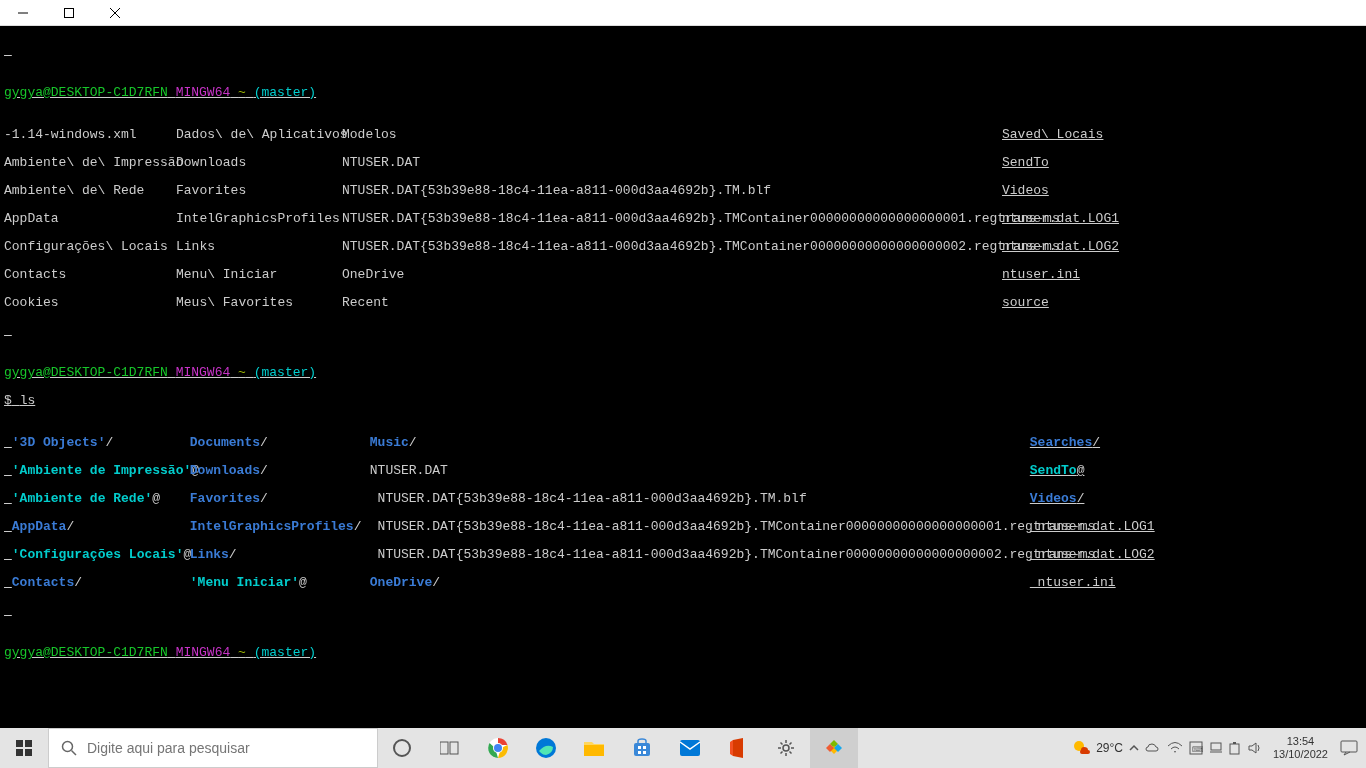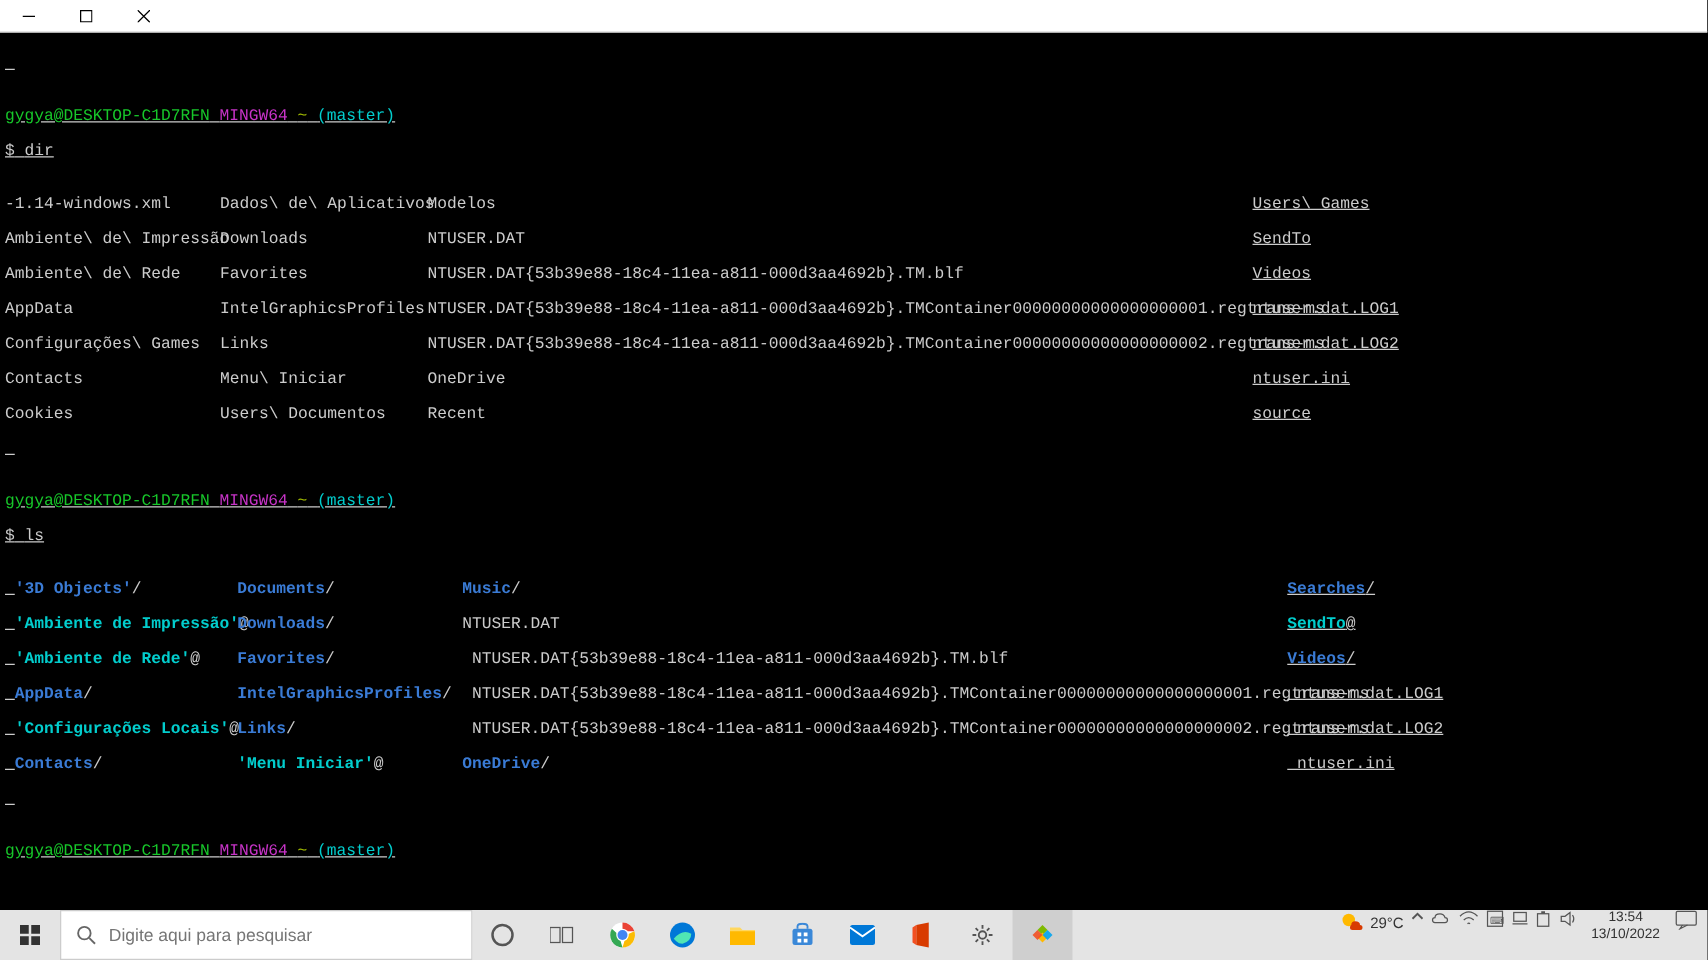--- a/index.html
+++ b/index.html
@@ -15,21 +15,21 @@
   .br { color:#02cdcd; }
   .dir { color:#3a7bd5; font-weight:bold; }
   .lnk { color:#02cdcd; font-weight:bold; }
   .taskbar { position:absolute; bottom:0; left:0; width:1366px; height:40px; background:#e4e4e4; display:flex; align-items:center; }
   .start { width:48px; height:40px; display:flex; align-items:center; justify-content:center; }
   .search { width:330px; height:40px; background:#fff; border:1px solid #ccc; display:flex; align-items:center; padding:0 12px; gap:10px; }
   .search input { border:none; outline:none; flex:1; font-size:14px; color:#4c1d95; }
   .icons { display:flex; height:40px; }
   .icons .tbtn { width:48px; height:40px; display:flex; align-items:center; justify-content:center; }
   .icons .tbtn.active { background:#cfcfcf; }
-  .tray { margin-left:auto; display:flex; align-items:flex-start; height:40px; padding-right:8px; gap:6px; }
+  .tray { margin-left:auto; display:flex; align-items:center; height:40px; padding-right:8px; gap:6px; }
   .tray .w { font-size:12px; color:#333; display:flex; align-items:center; gap:4px; }
   .clock { text-align:center; font-size:11px; color:#333; line-height:13px; padding:0 6px; }
   .line { margin:0;text-decoration:underline; }
   svg { display:block; }
 </style>
 </head>
 <body>
 
 <div class="titlebar">
   <div class="controls">
@@ -48,29 +48,28 @@
           <path d="M0 0 L10 10 M10 0 L0 10" stroke="#000"></path>
         </svg>
       </div>
   </div>
 </div>
 
 <div class="terminal">
 <div class="line">&nbsp;</div>
 
 <div class="line"><span class="usr">gygya@DESKTOP-C1D7RFN</span> <span class="mgw">MINGW64</span> <span class="til">~</span> <span class="br">(master)</span></div>
-<div class="line"><span>$</span> <span>dir</span></div>
-
-<div class="line"><span style="display:inline-block;width:172px">-1.14-windows.xml</span><span style="display:inline-block;width:166px">Dados\ de\ Aplicativos</span><span style="display:inline-block;width:660px">Modelos</span><span>Users\ Games</span></div>
+
+<div class="line"><span style="display:inline-block;width:172px">-1.14-windows.xml</span><span style="display:inline-block;width:166px">Dados\ de\ Aplicativos</span><span style="display:inline-block;width:660px">Modelos</span><span>Saved\ Locais</span></div>
 <div class="line"><span style="display:inline-block;width:172px">Ambiente\ de\ Impressão</span><span style="display:inline-block;width:166px">Downloads</span><span style="display:inline-block;width:660px">NTUSER.DAT</span><span>SendTo</span></div>
 <div class="line"><span style="display:inline-block;width:172px">Ambiente\ de\ Rede</span><span style="display:inline-block;width:166px">Favorites</span><span style="display:inline-block;width:660px">NTUSER.DAT{53b39e88-18c4-11ea-a811-000d3aa4692b}.TM.blf</span><span>Videos</span></div>
 <div class="line"><span style="display:inline-block;width:172px">AppData</span><span style="display:inline-block;width:166px">IntelGraphicsProfiles</span><span style="display:inline-block;width:660px">NTUSER.DAT{53b39e88-18c4-11ea-a811-000d3aa4692b}.TMContainer00000000000000000001.regtrans-ms</span><span>ntuser.dat.LOG1</span></div>
-<div class="line"><span style="display:inline-block;width:172px">Configurações\ Games</span><span style="display:inline-block;width:166px">Links</span><span style="display:inline-block;width:660px">NTUSER.DAT{53b39e88-18c4-11ea-a811-000d3aa4692b}.TMContainer00000000000000000002.regtrans-ms</span><span>ntuser.dat.LOG2</span></div>
+<div class="line"><span style="display:inline-block;width:172px">Configurações\ Locais</span><span style="display:inline-block;width:166px">Links</span><span style="display:inline-block;width:660px">NTUSER.DAT{53b39e88-18c4-11ea-a811-000d3aa4692b}.TMContainer00000000000000000002.regtrans-ms</span><span>ntuser.dat.LOG2</span></div>
 <div class="line"><span style="display:inline-block;width:172px">Contacts</span><span style="display:inline-block;width:166px">Menu\ Iniciar</span><span style="display:inline-block;width:660px">OneDrive</span><span>ntuser.ini</span></div>
-<div class="line"><span style="display:inline-block;width:172px">Cookies</span><span style="display:inline-block;width:166px">Users\ Documentos</span><span style="display:inline-block;width:660px">Recent</span><span>source</span></div>
+<div class="line"><span style="display:inline-block;width:172px">Cookies</span><span style="display:inline-block;width:166px">Meus\ Favorites</span><span style="display:inline-block;width:660px">Recent</span><span>source</span></div>
 <div class="line">&nbsp;</div>
 
 <div class="line"><span class="usr">gygya@DESKTOP-C1D7RFN</span> <span class="mgw">MINGW64</span> <span class="til">~</span> <span class="br">(master)</span></div>
 <div class="line"><span>$</span> <span>ls</span></div>
 
 <div class="line"> <span style="display:inline-block;width:178px"><span class="dir">'3D Objects'</span>/</span><span style="display:inline-block;width:180px"><span class="dir">Documents</span>/</span><span style="display:inline-block;width:660px"><span class="dir">Music</span>/</span><span class="dir">Searches</span>/</div>
 <div class="line"> <span style="display:inline-block;width:178px"><span class="lnk">'Ambiente de Impressão'</span>@</span><span style="display:inline-block;width:180px"><span class="dir">Downloads</span>/</span><span style="display:inline-block;width:660px"><span>NTUSER.DAT</span></span><span class="lnk">SendTo</span>@</div>
 <div class="line"> <span style="display:inline-block;width:178px"><span class="lnk">'Ambiente de Rede'</span>@</span><span style="display:inline-block;width:180px"><span class="dir">Favorites</span>/</span><span style="display:inline-block;width:660px"><span> NTUSER.DAT{53b39e88-18c4-11ea-a811-000d3aa4692b}.TM.blf</span></span><span class="dir">Videos</span>/</div>
 <div class="line"> <span style="display:inline-block;width:178px"><span class="dir">AppData</span>/</span><span style="display:inline-block;width:180px"><span class="dir">IntelGraphicsProfiles</span>/</span><span style="display:inline-block;width:660px"><span> NTUSER.DAT{53b39e88-18c4-11ea-a811-000d3aa4692b}.TMContainer00000000000000000001.regtrans-ms</span></span><span> ntuser.dat.LOG1</span></div>
 <div class="line"> <span style="display:inline-block;width:178px"><span class="lnk">'Configurações Locais'</span>@</span><span style="display:inline-block;width:180px"><span class="dir">Links</span>/</span><span style="display:inline-block;width:660px"><span> NTUSER.DAT{53b39e88-18c4-11ea-a811-000d3aa4692b}.TMContainer00000000000000000002.regtrans-ms</span></span><span> ntuser.dat.LOG2</span></div>

